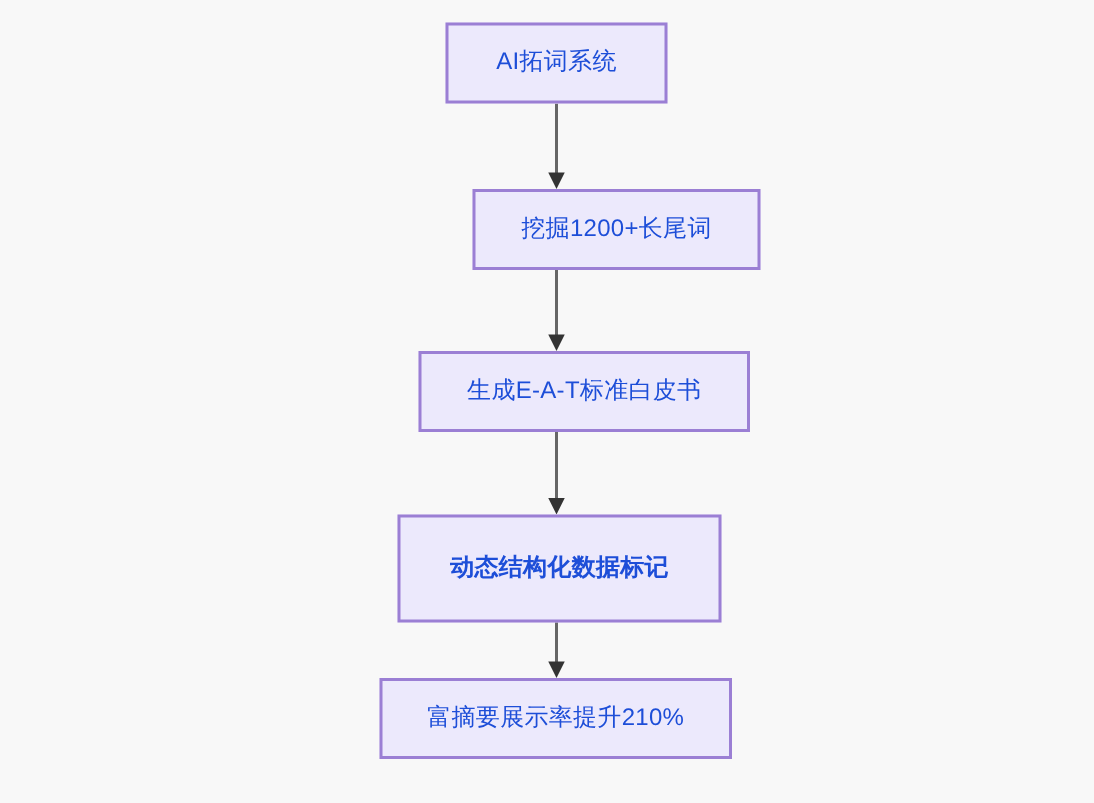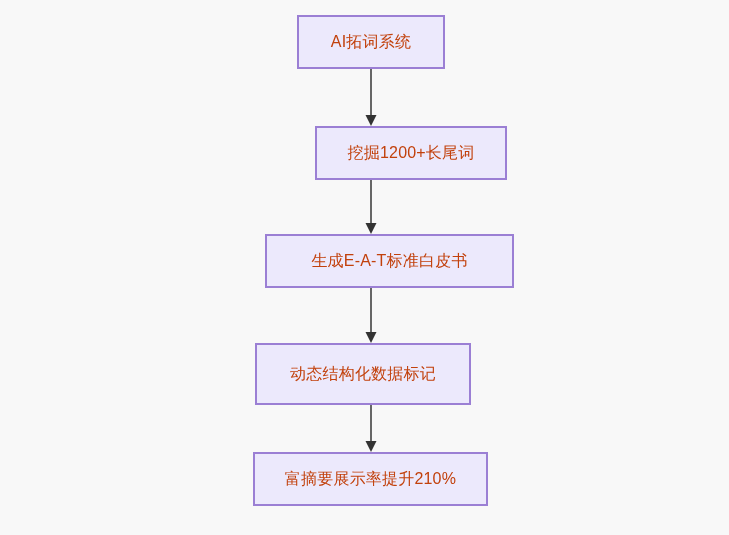--- a/index.html
+++ b/index.html
@@ -28,21 +28,21 @@
     align-items: center;
     justify-content: center;
     color: #1f1f1f;
     font-size: 16px;
     line-height: 1;
     letter-spacing: 0.2px;
     white-space: nowrap;
   }
   .node-label {
     display: block;
-    color: #c2410c;
+    color: #1d4ed8;
   }
   .connector {
     position: absolute;
     width: 24px;
   }
   .connector svg {
     display: block;
     overflow: visible;
   }
 </style>
@@ -75,23 +75,23 @@
       <polygon points="12,55 6.5,44 17.5,44" fill="#333333"></polygon>
     </svg>
   </div>
 
   <div class="node" style="left: 297px; top: 15px; width: 148px; height: 54px; background: rgb(236, 233, 252); border-color: rgb(155, 127, 212); color: rgb(31, 31, 31);">
     <span class="node-label">AI拓词系统</span>
   </div>
   <div class="node" style="left: 275px; top: 126px; width: 192px; height: 54px; background: rgb(236, 233, 252); border-color: rgb(155, 127, 212); color: rgb(31, 31, 31); margin-left: 40px;">
     <span class="node-label">挖掘1200+长尾词</span>
   </div>
-  <div class="node" style="left: 265px; top: 234px; width: 249px; height: 54px; background: rgb(236, 233, 252); border-color: rgb(155, 127, 212); color: rgb(31, 31, 31); align-items: center;">
+  <div class="node" style="left: 279px; top: 234px; width: 221px; height: 54px; background: rgb(236, 233, 252); border-color: rgb(155, 127, 212); color: rgb(31, 31, 31); align-items: center;">
     <span class="node-label">生成E-A-T标准白皮书</span>
   </div>
-  <div class="node" style="left: 255px; top: 343px; width: 216px; height: 62px; background: rgb(236, 233, 252); border-color: rgb(155, 127, 212); color: rgb(31, 31, 31);">
+  <div class="node" style="left: 265px; top: 343px; width: 216px; height: 72px; background: rgb(236, 233, 252); border-color: rgb(155, 127, 212); color: rgb(31, 31, 31); font-weight: bold;">
     <span class="node-label">动态结构化数据标记</span>
   </div>
   <div class="node" style="left: 253px; top: 452px; width: 235px; height: 54px; background: rgb(236, 233, 252); border-color: rgb(155, 127, 212); color: rgb(31, 31, 31);">
     <span class="node-label">富摘要展示率提升210%</span>
   </div>
 
 </div>
 
 </body></html>

